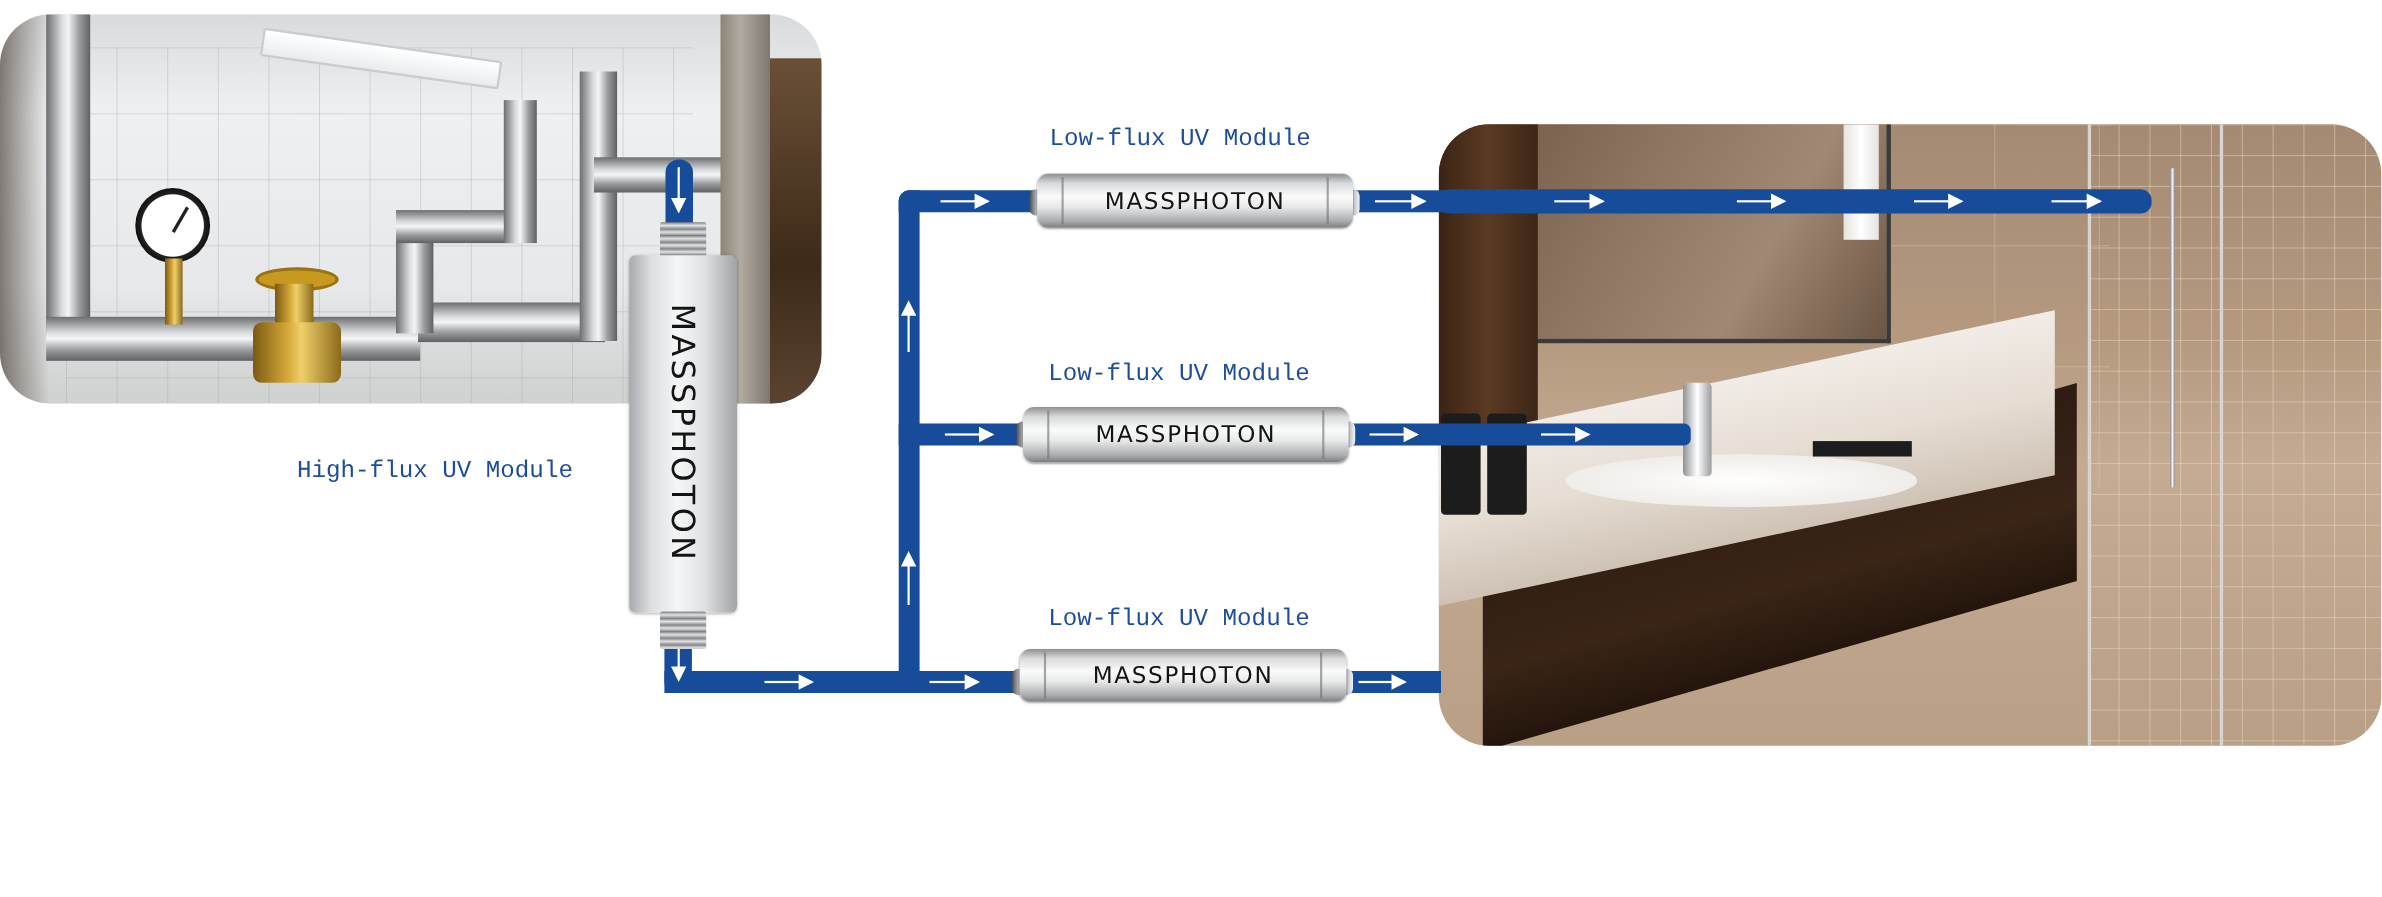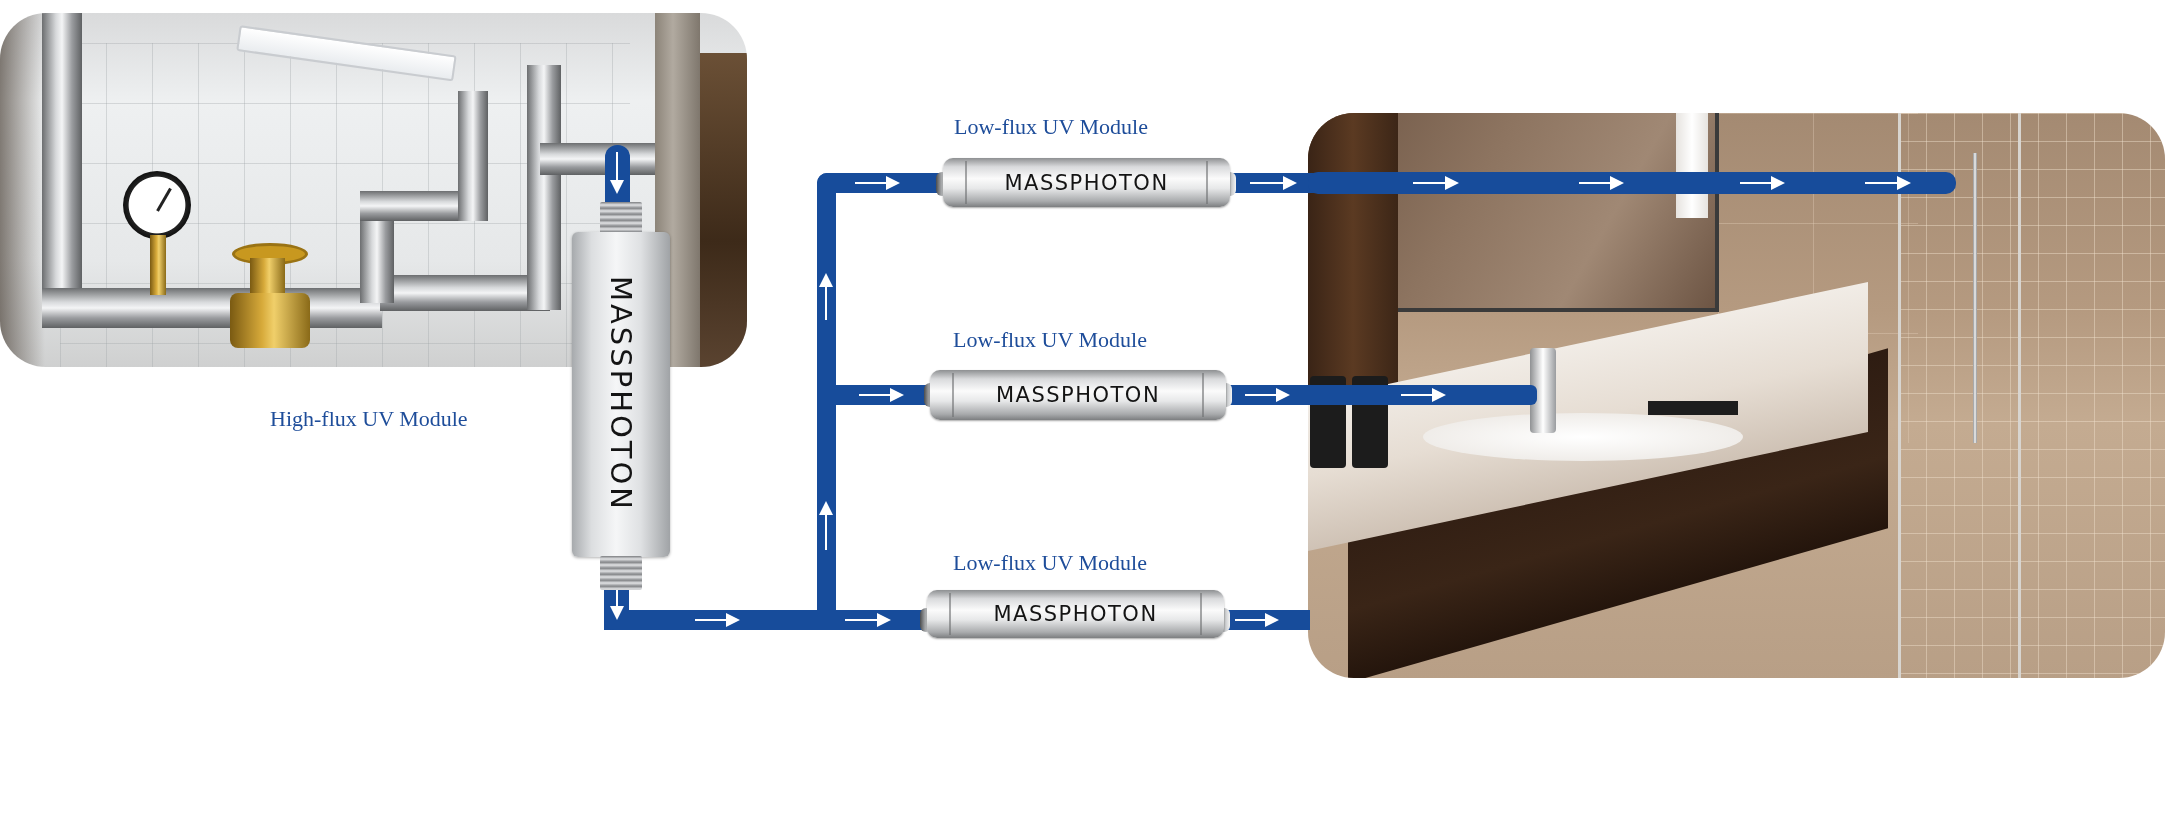--- a/index.html
+++ b/index.html
@@ -81,21 +81,21 @@
     background:linear-gradient(90deg,#a7aaad 0%,#dcdee0 20%,#f5f6f7 45%,#dfe1e3 70%,#a0a3a6 100%);
     box-shadow:0 1px 3px rgba(0,0,0,0.3);
   }
   .module-v-text {
     position:absolute; left:49px; top:162px; transform:translate(-50%,-50%) rotate(90deg);
     font-family:"DejaVu Sans", sans-serif; font-size:29px; letter-spacing:3px; color:#141414; white-space:nowrap;
   }
   .fitting { position:absolute; background:repeating-linear-gradient(180deg,#7b7d80 0px,#e2e3e5 3px,#8c8e91 6px); border-radius:2px; }
 
   
-  .label { position:absolute; color:#1e4d9a; font-family:Liberation Serif, serif; font-size:22px; white-space:nowrap; }
+  .label { position:absolute; color:#1e4d9a; font-family:Liberation Mono, monospace; font-size:22px; white-space:nowrap; }
 </style>
 </head>
 <body>
 
 <div class="photo photo-plumbing">
   <div class="tile-grid"></div>
   <div class="ceiling-light"></div>
   <div class="steel" style="left:42px;top:0;width:40px;height:290px;"></div>
   <div class="steel-h" style="left:42px;top:275px;width:340px;height:40px;"></div>
   <div class="steel-h" style="left:380px;top:262px;width:170px;height:36px;"></div>
@@ -162,21 +162,21 @@
 <div class="arrow-h" style="left:1401px;top:394px;width:43px;"></div>
 
 <div class="pipe" style="left:1224px;top:610px;width:86px;height:20px;"></div>
 <div class="arrow-h" style="left:1235px;top:619px;width:42px;"></div>
 
 <div class="fitting" style="left:600px;top:202px;width:42px;height:32px;"></div>
 <div class="module-v">
   <span class="module-v-text">MASSPHOTON</span>
 </div>
 <div class="fitting" style="left:600px;top:556px;width:42px;height:34px;"></div>
-<div class="label" style="left:270px;top:406px;">High-flux UV Module</div>
+<div class="label" style="left:270px;top:416px;">High-flux UV Module</div>
 
 <div class="label" style="left:954px;top:114px;">Low-flux UV Module</div>
 <div class="cap" style="left:936px;top:172px;height:24px;"></div>
 <div class="cap" style="left:1224px;top:172px;height:24px;"></div>
 <div class="module-h" style="left:943px;top:158px;width:287px;height:49px;">
   <span class="module-text">MASSPHOTON</span>
 </div>
 
 <div class="label" style="left:953px;top:327px;">Low-flux UV Module</div>
 <div class="cap" style="left:924px;top:383px;height:24px;"></div>

